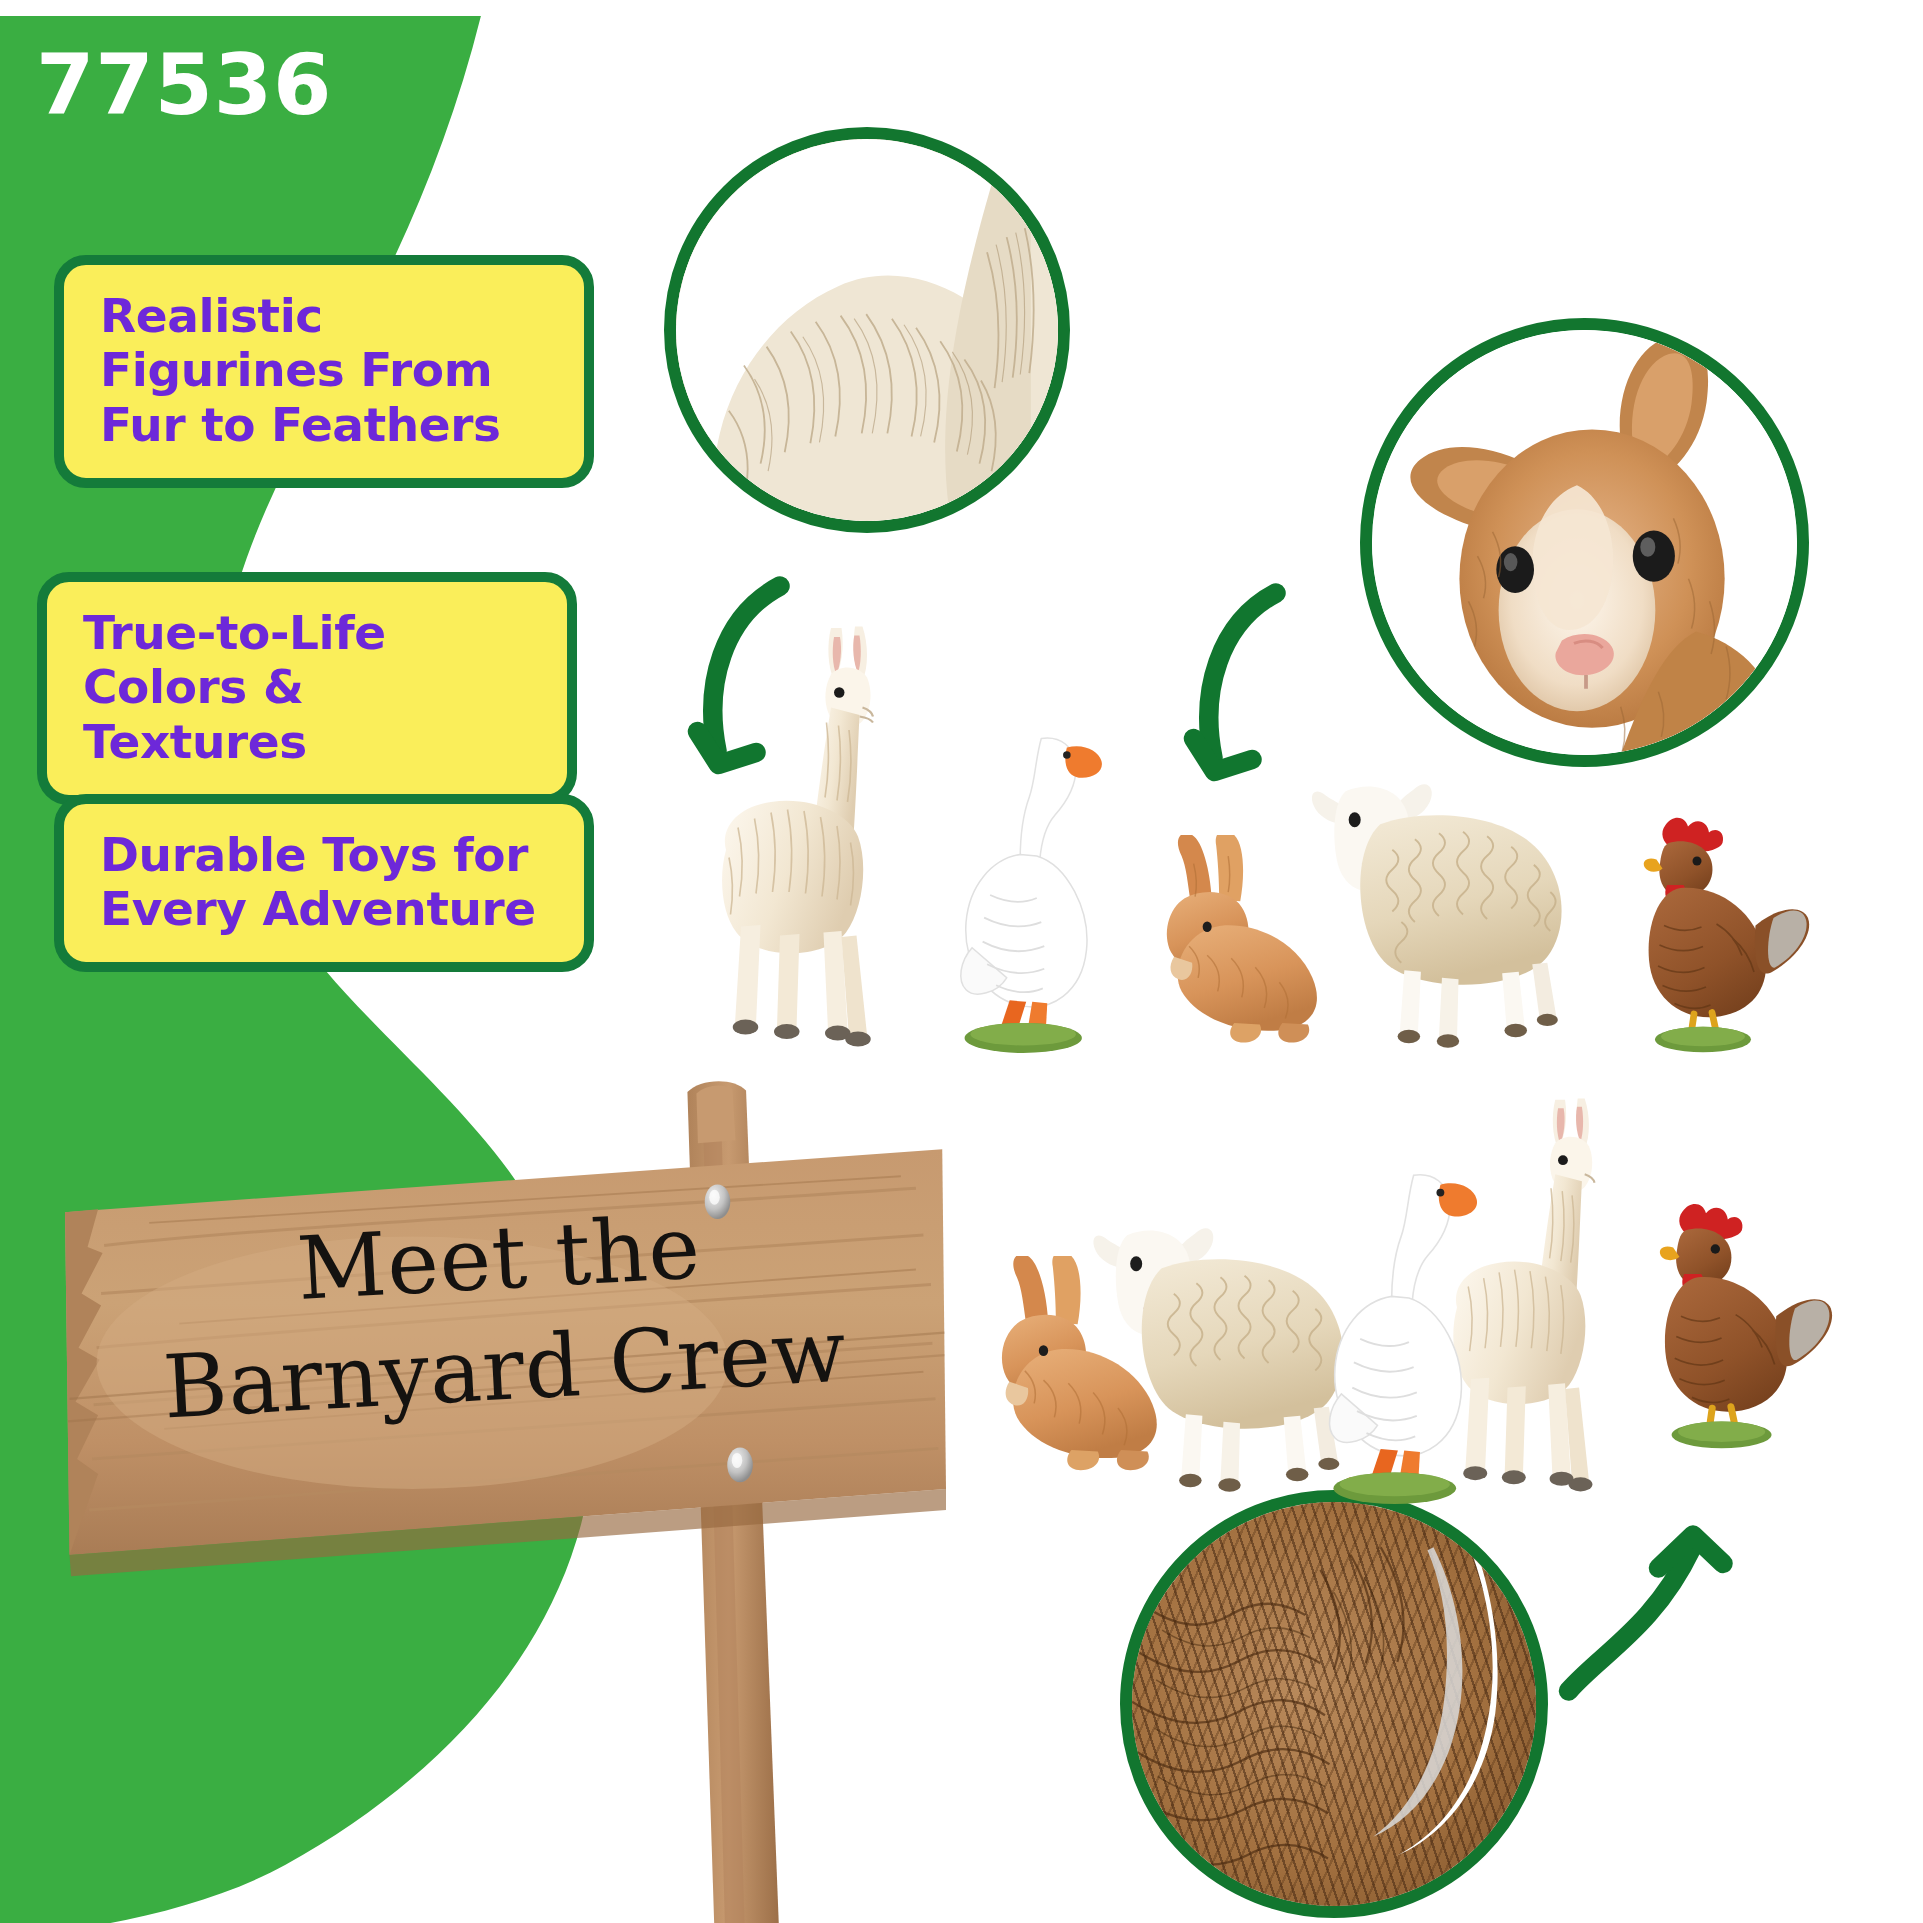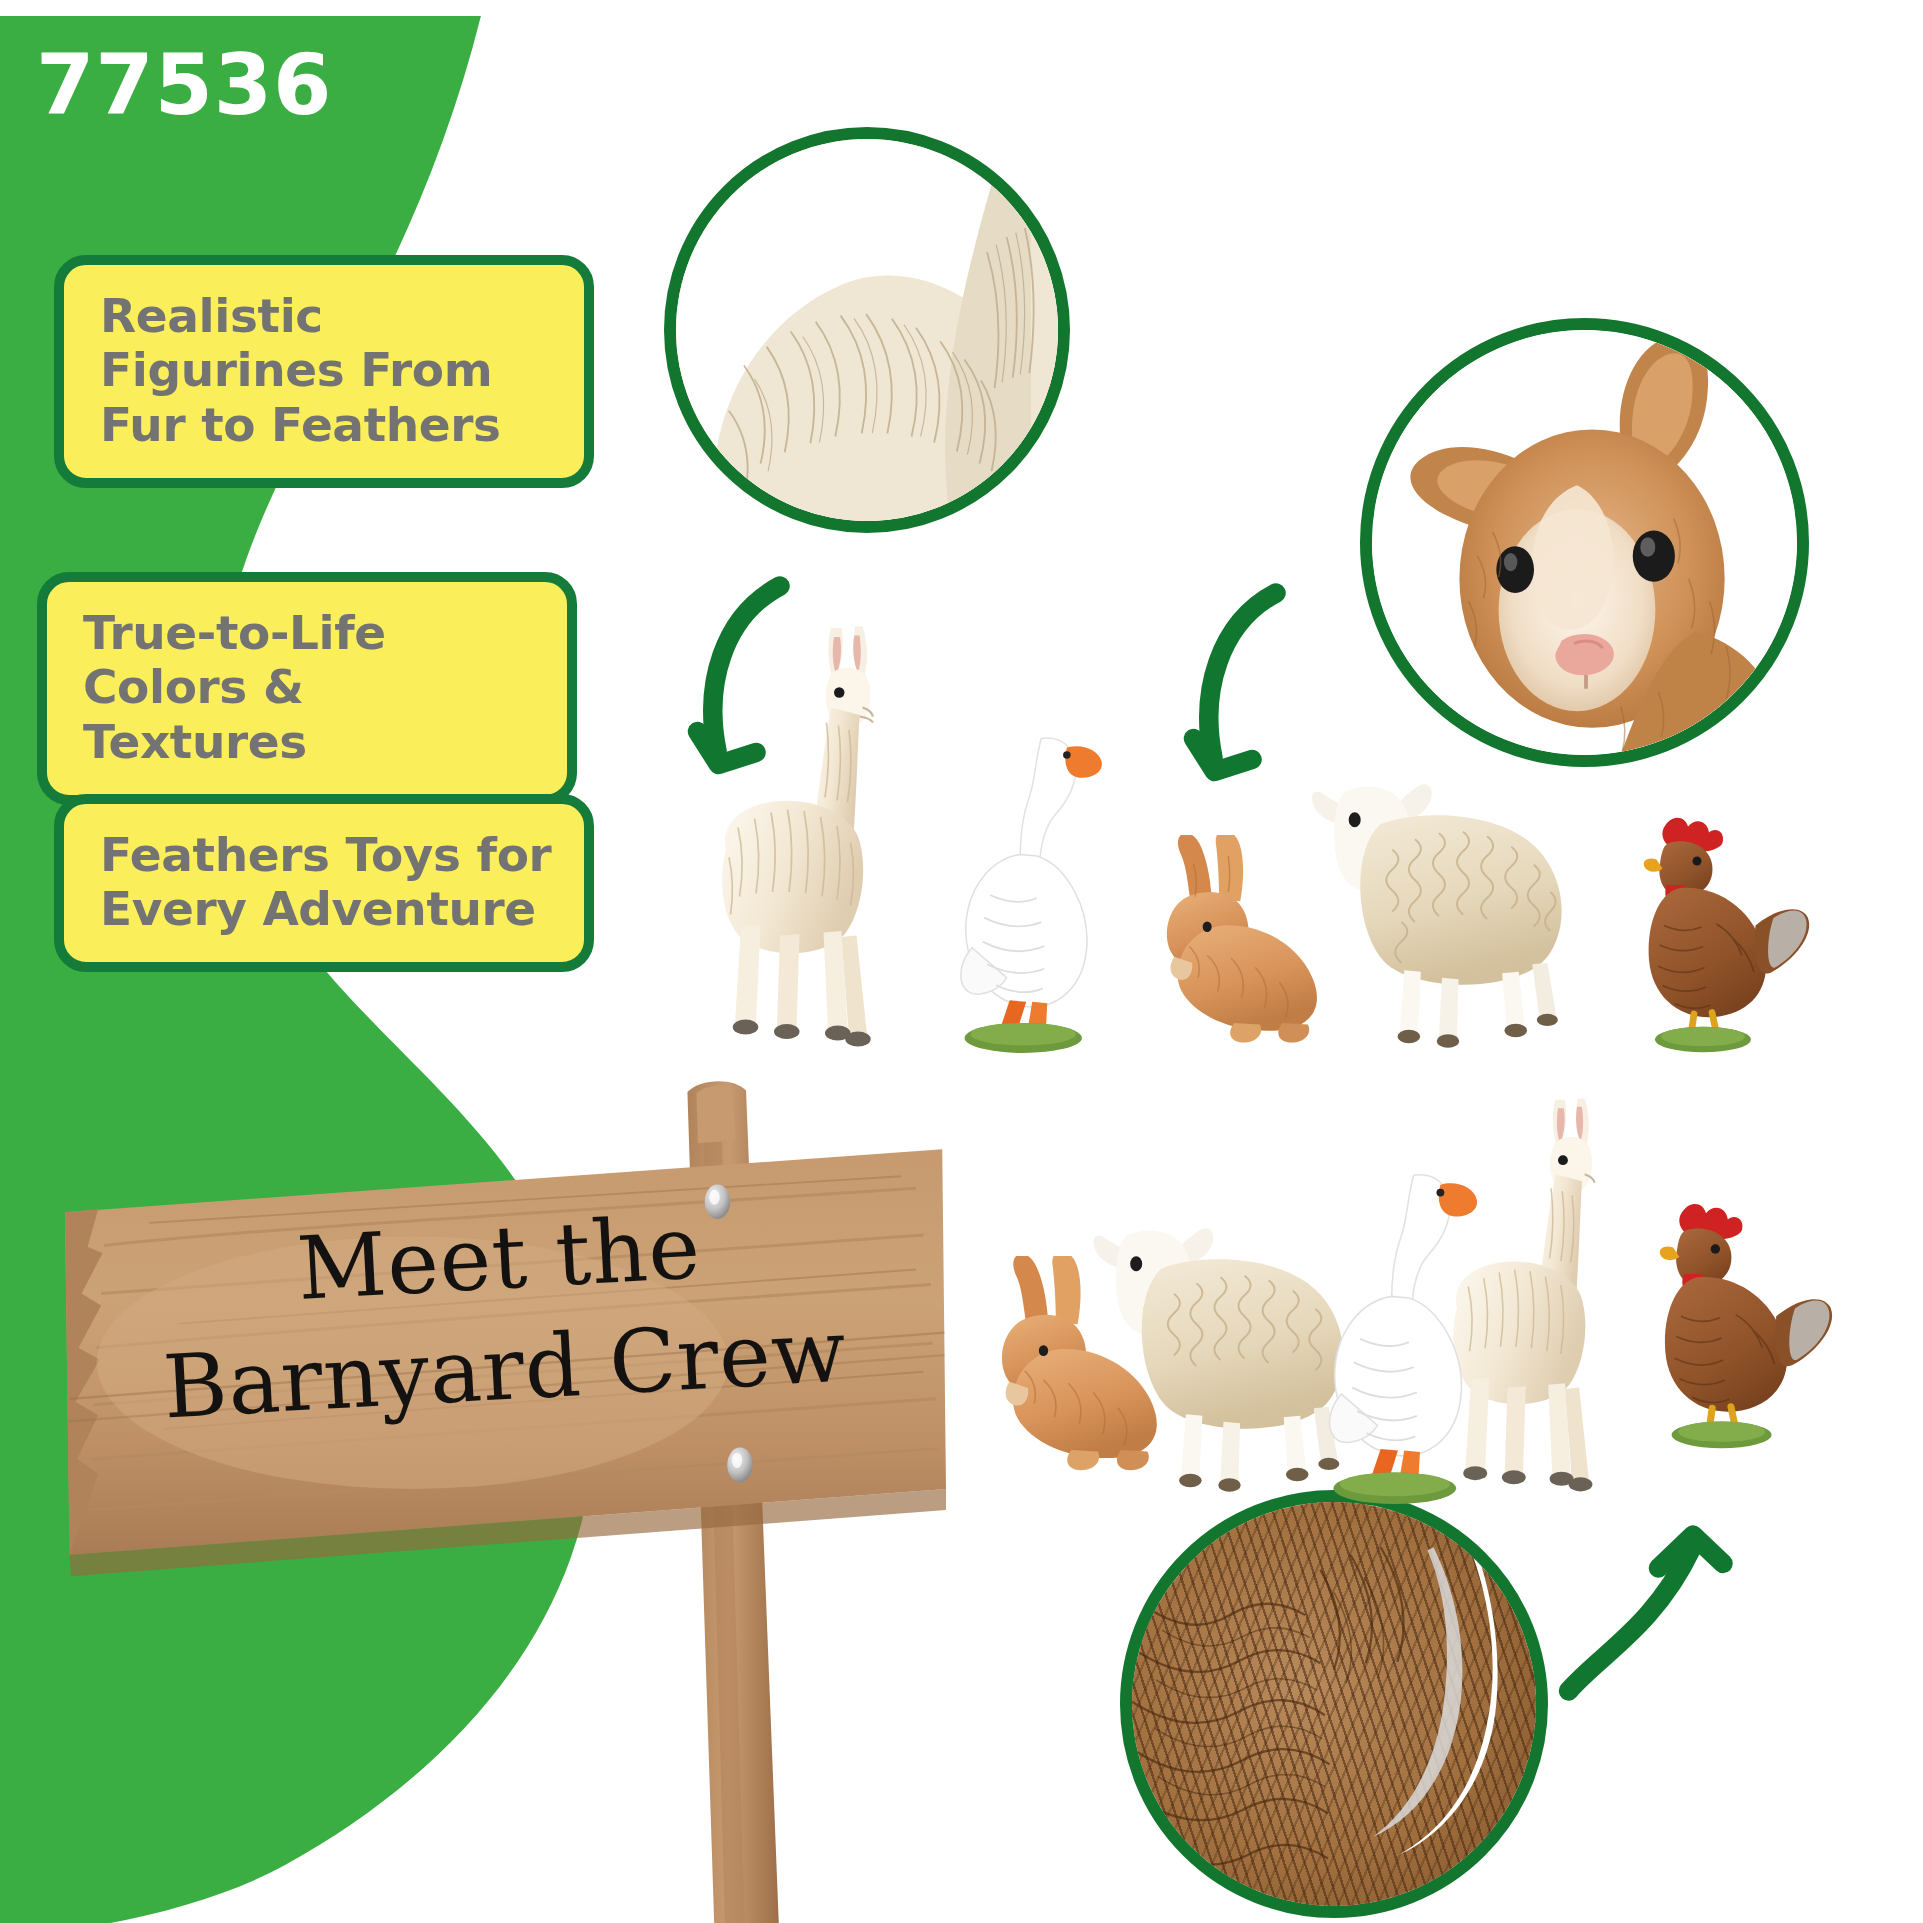--- a/index.html
+++ b/index.html
@@ -23,21 +23,21 @@
     font-family:"DejaVu Sans", sans-serif;
   }
 
   
   .badge {
     position:absolute;
     background:#FAEE5A;
     border:10.5px solid #147B3A;
     border-radius:32px;
     padding:22.5px 30px 25.6px 36px;
-    color:#737373;
+    color:#6d28d9;
     font-family:"DejaVu Sans", sans-serif;
     font-weight:900;
     font-size:47px;
     line-height:1.17;
     letter-spacing:-0.4px;
     white-space:pre-line;
   }
   #badge-0 { left:54px; top:239px;  width:540px; }
   #badge-1 { left:37px; top:556px;  width:540px; }
   #badge-2 { left:54px; top:778px; width:540px; }
@@ -108,21 +108,21 @@
              C280,2515 140,2545 0,2558 Z" fill="#3AAE42"></path>
   </svg>
 
   <div class="sku">77536</div>
 
   <div class="badge" id="badge-0">Realistic
 Figurines From
 Fur to Feathers</div>
   <div class="badge" id="badge-1">True-to-Life
 Colors &amp; Textures</div>
-  <div class="badge" id="badge-2">Feathers Toys for
+  <div class="badge" id="badge-2">Durable Toys for
 Every Adventure</div>
 
   <div class="circle-inset" id="circle-llama">
     <div class="fill fur-cream"></div>
     <svg viewBox="0 0 506 506" style="position:absolute;inset:0;width:100%;height:100%">
       <defs>
         <clipPath id="clipLlamaFleece">
             <circle cx="253" cy="253" r="253"></circle>
           </clipPath>
       </defs>

